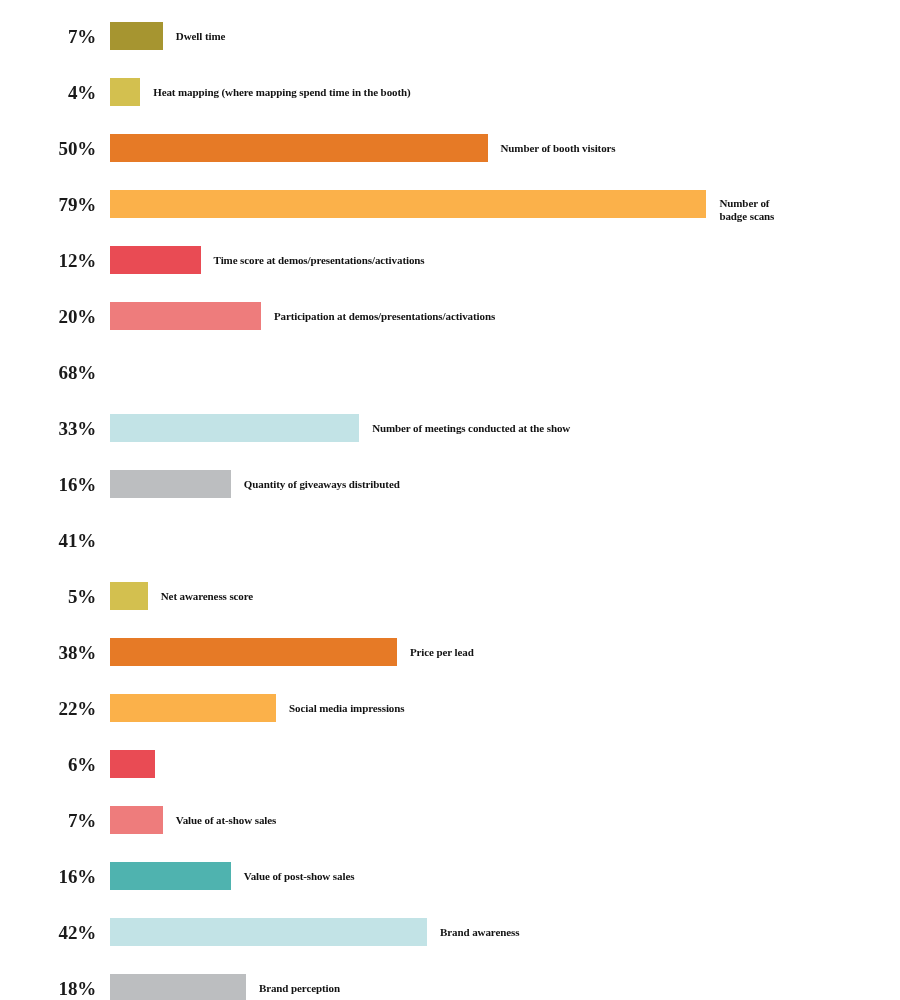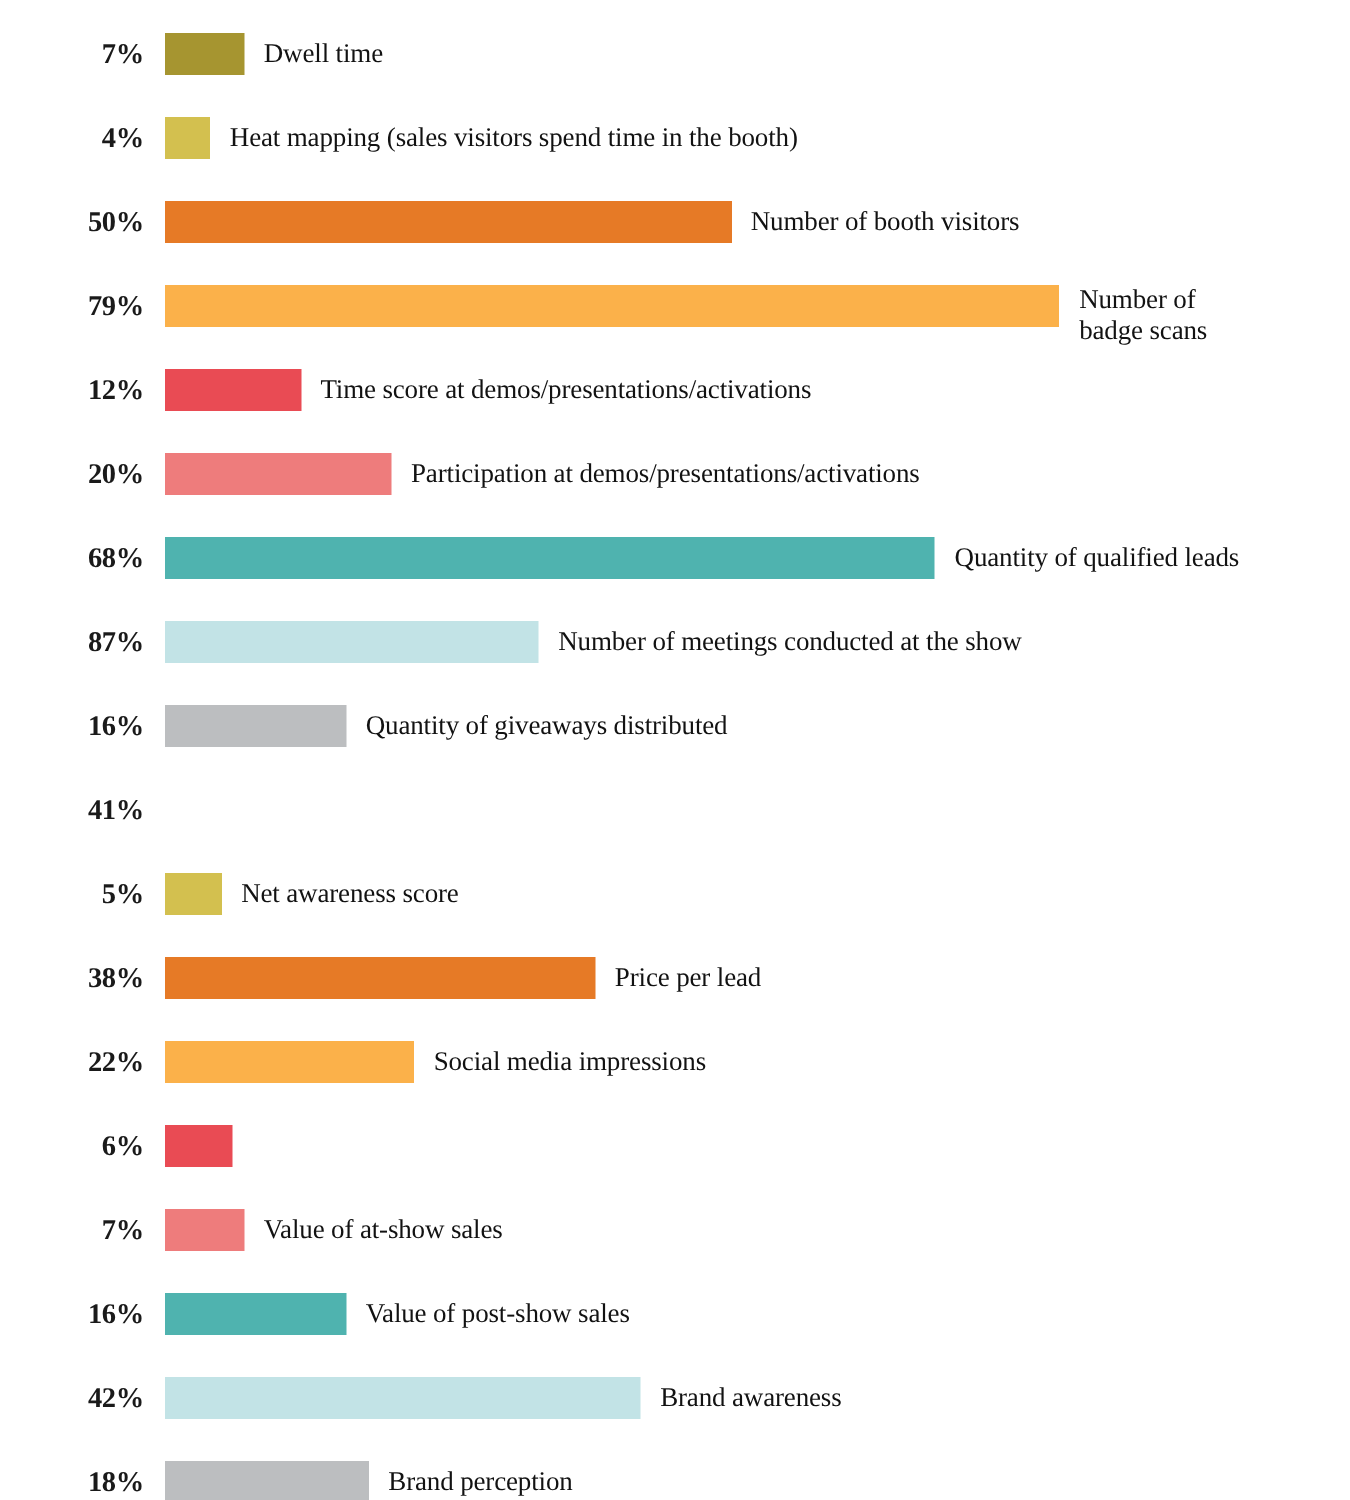--- a/index.html
+++ b/index.html
@@ -53,22 +53,22 @@
   }
 
   .bar {
     height: 28px;
     flex: 0 0 auto;
     border-radius: 0;
   }
 
   .bar-label {
     font-family: "Liberation Serif", "DejaVu Serif", serif;
-    font-weight: normal;
-    font-size: 18px;
+    font-weight: bold;
+    font-size: 11px;
     color: #121212;
     white-space: pre-line;
     line-height: 1.18;
     margin-left: 13px;
     letter-spacing: -0.1px;
   }
 
   .bar-label.two-line {
     margin-top: 12px;
   }
@@ -81,21 +81,21 @@
       <div class="pct">7%</div>
       <div class="bar-track">
         <div class="bar" style="width: 52.85px; background: rgb(166, 149, 48);"></div>
         <div class="bar-label">Dwell time</div>
       </div>
     </div>
     <div class="bar-row">
       <div class="pct">4%</div>
       <div class="bar-track">
         <div class="bar" style="width: 30.2px; background: rgb(211, 192, 79);"></div>
-        <div class="bar-label">Heat mapping (sales visitors spend time in the booth)</div>
+        <div class="bar-label">Heat mapping (where mapping spend time in the booth)</div>
       </div>
     </div>
     <div class="bar-row">
       <div class="pct">50%</div>
       <div class="bar-track">
         <div class="bar" style="width: 377.5px; background: rgb(230, 122, 38);"></div>
         <div class="bar-label">Number of booth visitors</div>
       </div>
     </div>
     <div class="bar-row">
@@ -115,27 +115,23 @@
     </div>
     <div class="bar-row">
       <div class="pct">20%</div>
       <div class="bar-track">
         <div class="bar" style="width: 151px; background: rgb(238, 124, 124);"></div>
         <div class="bar-label">Participation at demos/presentations/activations</div>
       </div>
     </div>
     <div class="bar-row">
       <div class="pct">68%</div>
-      <div class="bar-track">
-        <div class="bar" style="width: 513.4px; background: rgb(79, 179, 175);"></div>
-        <div class="bar-label">Quantity of qualified leads</div>
-      </div>
-    </div>
-    <div class="bar-row">
-      <div class="pct">87%</div>
+    </div>
+    <div class="bar-row">
+      <div class="pct">33%</div>
       <div class="bar-track">
         <div class="bar" style="width: 249.15px; background: rgb(194, 227, 230);"></div>
         <div class="bar-label">Number of meetings conducted at the show</div>
       </div>
     </div>
     <div class="bar-row">
       <div class="pct">16%</div>
       <div class="bar-track">
         <div class="bar" style="width: 120.8px; background: rgb(188, 190, 192);"></div>
         <div class="bar-label">Quantity of giveaways distributed</div>

